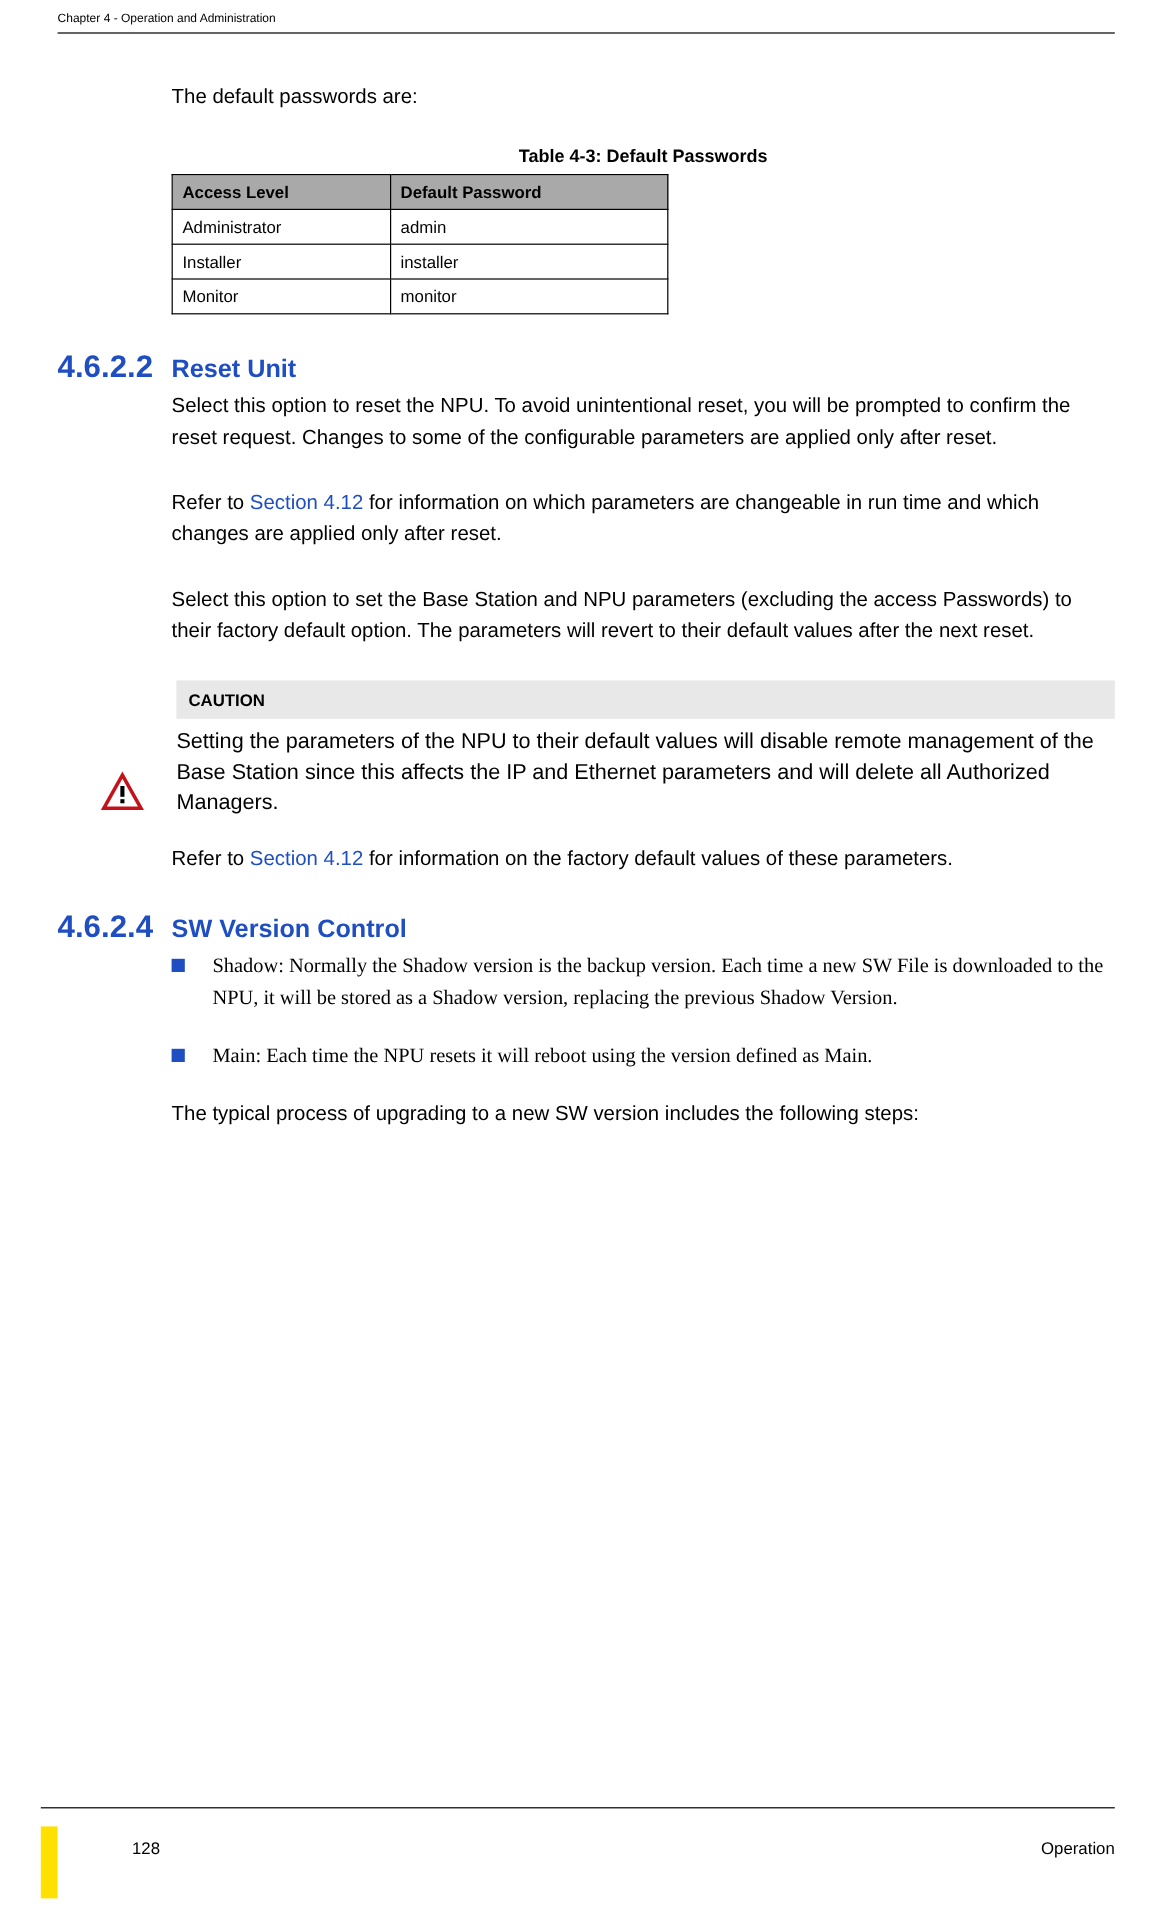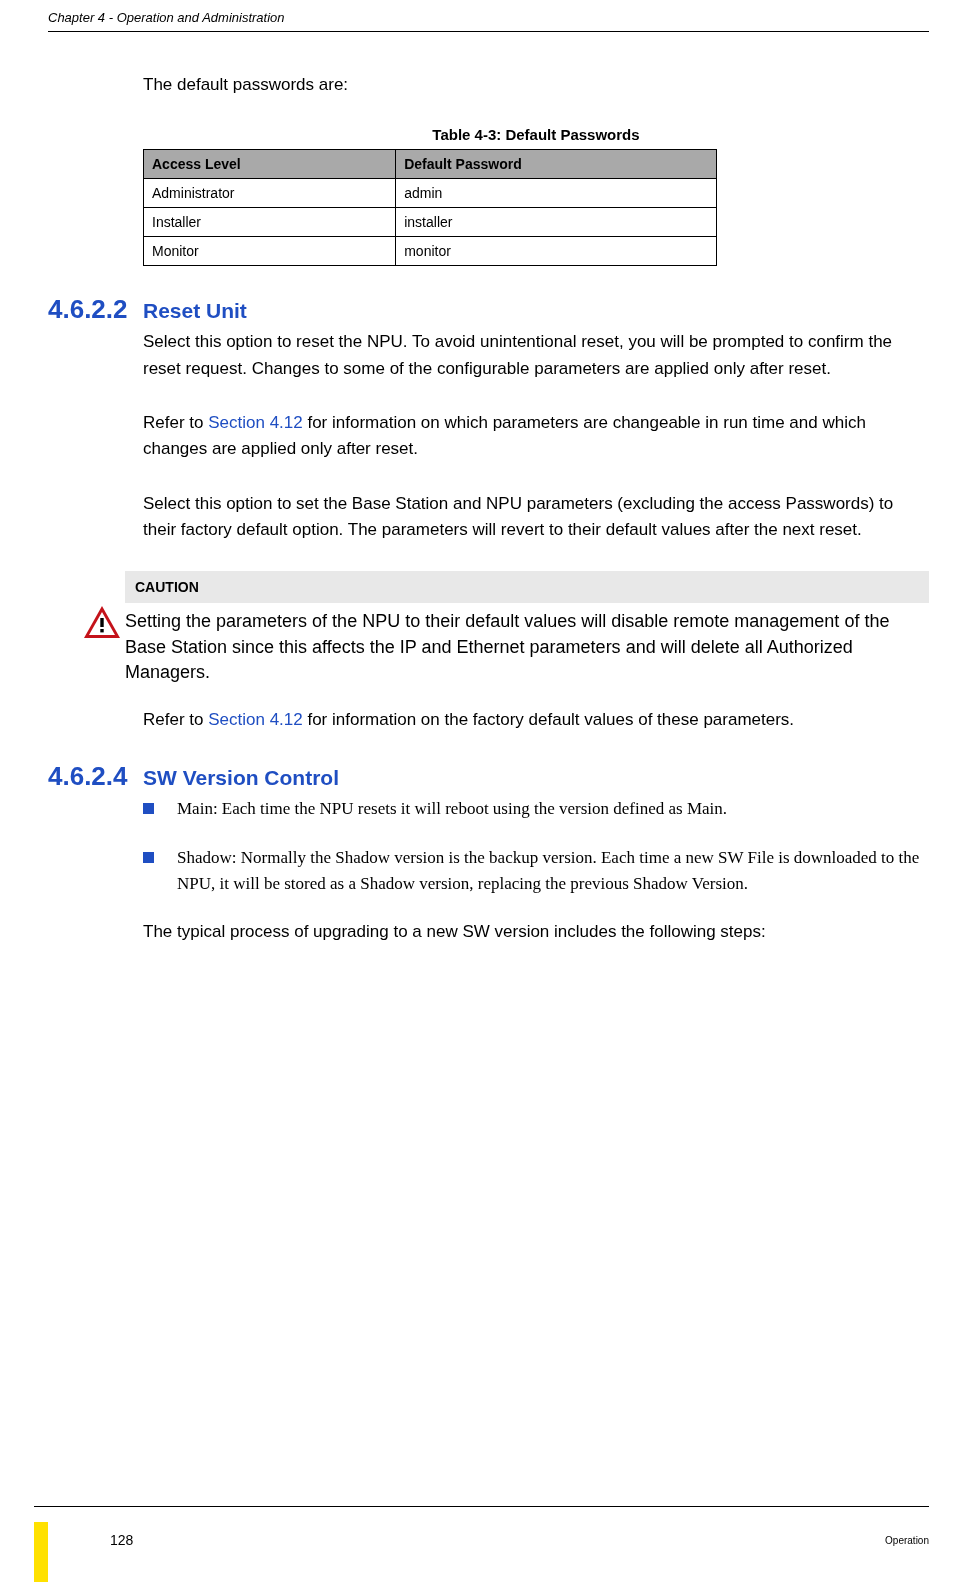--- a/index.html
+++ b/index.html
@@ -9,24 +9,23 @@
     background: #fff;
     width: 977px;
   }
   .page {
     padding: 10px 48px 0 48px;
     position: relative;
     box-sizing: border-box;
     min-height: 1595px;
   }
   .running-head {
-    font-size: 13px;
+    font-size: 10px;
     color: #000;
     padding-bottom: 6px;
-    font-style: italic;
   }
   hr.head-rule {
     border: none;
     border-top: 1px solid #000;
     margin: 0 0 40px 0;
   }
   .content {
     margin-left: 95px;
   }
   .body-text {
@@ -39,21 +38,21 @@
     color: #1f4ec2;
   }
   .table-caption {
     text-align: center;
     font-weight: bold;
     font-size: 15px;
     margin-bottom: 6px;
   }
   table.data-table {
     border-collapse: collapse;
-    width: 574px;
+    width: 414px;
     margin: 0 0 28px 0;
   }
   table.data-table th, table.data-table td {
     border: 1px solid #000;
     font-size: 14px;
     text-align: left;
     padding: 6px 8px;
   }
   table.data-table th {
     background: #a9a9a9;
@@ -73,22 +72,22 @@
     width: 95px;
     flex-shrink: 0;
   }
   .sec-title {
     color: #1f4ec2;
     font-weight: bold;
     font-size: 21px;
   }
   .caution-wrap {
     display: flex;
-    align-items: flex-start;
-    gap: 4px;
+    align-items: flex-end;
+    gap: 26px;
     margin-bottom: 22px;
     margin-left: -60px;
   }
   .caution-icon {
     flex-shrink: 0;
     margin-top: 34px;
   }
   .caution-box {
     flex: 1;
   }
@@ -145,21 +144,21 @@
     height: 60px;
     background: #ffe100;
     margin-right: 62px;
     transform: translateY(12px);
   }
   .page-num {
     font-size: 14px;
   }
   .foot-right {
     margin-left: auto;
-    font-size: 10px;
+    font-size: 14px;
   }
 </style>
 </head>
 <body>
 
 <div class="page">
   <div class="running-head">Chapter 4 - Operation and Administration</div>
   <hr class="head-rule">
 
   <div class="content">
@@ -216,22 +215,22 @@
     <p class="body-text">
       <span>Refer to </span><span class="link">Section 4.12</span><span> for information on the factory default values of these parameters.</span>
     </p>
 
     <div class="sec-row">
       <div class="sec-num">4.6.2.4</div>
       <div class="sec-title">SW Version Control</div>
     </div>
 
     <ul class="bullets">
+      <li>Shadow: Normally the Shadow version is the backup version. Each time a new SW File is downloaded to the NPU, it will be stored as a Shadow version, replacing the previous Shadow Version.</li>
       <li>Main: Each time the NPU resets it will reboot using the version defined as Main.</li>
-      <li>Shadow: Normally the Shadow version is the backup version. Each time a new SW File is downloaded to the NPU, it will be stored as a Shadow version, replacing the previous Shadow Version.</li>
     </ul>
 
     <p class="body-text">The typical process of upgrading to a new SW version includes the following steps:</p>
   </div>
 
   <div class="footer-area">
     <hr class="foot-rule">
     <div class="footer-line">
       <div class="tab-block"></div>
       <div class="page-num">128</div>

